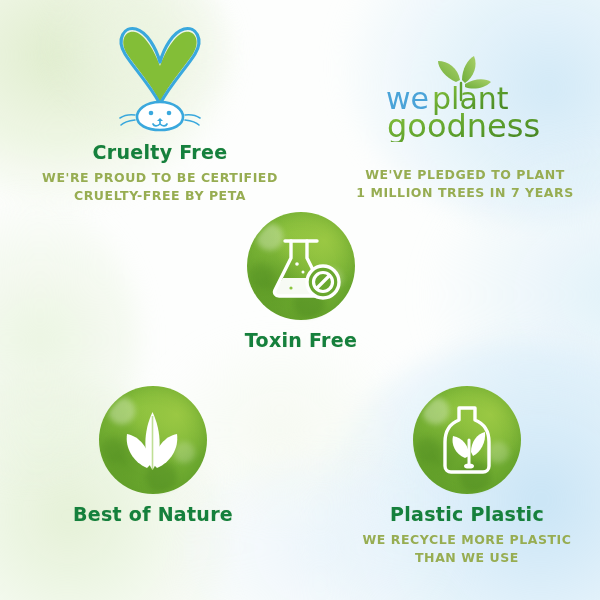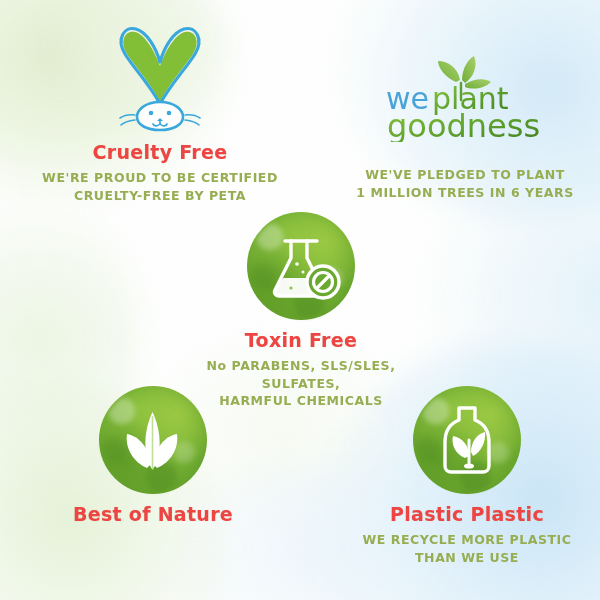--- a/index.html
+++ b/index.html
@@ -36,21 +36,21 @@
   .w-c{left:150px;top:330px;width:260px;height:200px;
         background:radial-gradient(ellipse at 50% 50%,rgba(240,247,232,.55) 0%,rgba(255,255,255,0) 72%);
         filter:blur(14px);}
   .w-bc{left:170px;bottom:-80px;width:300px;height:220px;
         background:radial-gradient(ellipse at 50% 40%,rgba(226,240,250,.6) 0%,rgba(255,255,255,0) 72%);
         filter:blur(14px);}
 
   
   .block{position:absolute;text-align:center;}
   .title{
-    font-size:19px;font-weight:700;color:#ef4444;
+    font-size:19px;font-weight:700;color:#15803d;
     letter-spacing:.3px;line-height:1.1;margin:0;
     text-shadow:0 0 1px rgba(125,155,47,.25);
   }
   .sub{
     font-size:12.5px;font-weight:700;color:#97ad52;
     letter-spacing:.55px;line-height:1.42;margin:6px 0 0 0;
     white-space:pre-line;
   }
 
   
@@ -151,21 +151,21 @@
           <path d="M89 27 L89 44" stroke="#5da02c" stroke-width="2.4" fill="none" stroke-linecap="round"></path>
         </g>
 
         <text x="14" y="53" font-family="'DejaVu Sans','Liberation Sans',sans-serif" font-size="30" font-weight="400" fill="#4aa3d8">we</text>
         <text x="60" y="53" font-family="'DejaVu Sans','Liberation Sans',sans-serif" font-size="30" font-weight="400" fill="url(#gGreen)">plant</text>
         <text x="15" y="81" font-family="'DejaVu Sans','Liberation Sans',sans-serif" font-size="32" font-weight="400" fill="url(#gGreen)">goodness</text>
       </svg>
     </div>
     <div class="t-gap"></div>
     <p class="sub">WE'VE PLEDGED TO PLANT
-1 MILLION TREES IN 6 YEARS</p>
+1 MILLION TREES IN 7 YEARS</p>
   </div>
 
   <div class="block" id="b-toxin">
     <div class="badge">
       <div class="blob"></div>
       <div class="mottle"></div>
       <svg viewBox="0 0 108 108" aria-hidden="true">
         <g fill="none" stroke="#ffffff" stroke-width="3.4" stroke-linejoin="round" stroke-linecap="round">
           <path d="M38 29 L70 29"></path>
           <path d="M44 29 L44 46 L28 78 C26.5 81 28.5 84 32 84 L72 84 C75.5 84 77.5 81 76 78 L60 46 L60 29"></path>
@@ -175,22 +175,20 @@
         <circle cx="56" cy="60" r="1.5" fill="#ffffff"></circle>
         <circle cx="44" cy="76" r="1.6" fill="#8cc63f"></circle>
 
         <circle cx="76" cy="70" r="16" fill="#6aa82f" stroke="#ffffff" stroke-width="3.4"></circle>
         <circle cx="76" cy="70" r="9.5" fill="none" stroke="#ffffff" stroke-width="3.2"></circle>
         <path d="M69.5 76.5 L82.5 63.5" stroke="#ffffff" stroke-width="3.2" stroke-linecap="round"></path>
       </svg>
     </div>
     <div class="t-gap"></div>
     <p class="title">Toxin Free</p>
-    <p class="sub">No PARABENS, SLS/SLES, SULFATES,
-HARMFUL CHEMICALS</p>
   </div>
 
   <div class="block" id="b-nature">
     <div class="badge">
       <div class="blob"></div>
       <div class="mottle"></div>
       <svg viewBox="0 0 108 108" aria-hidden="true">
 
         <path d="M48 82 C34 76 26 62 28 48 C40 50 50 62 52 78 Z" fill="#ffffff"></path>
 

